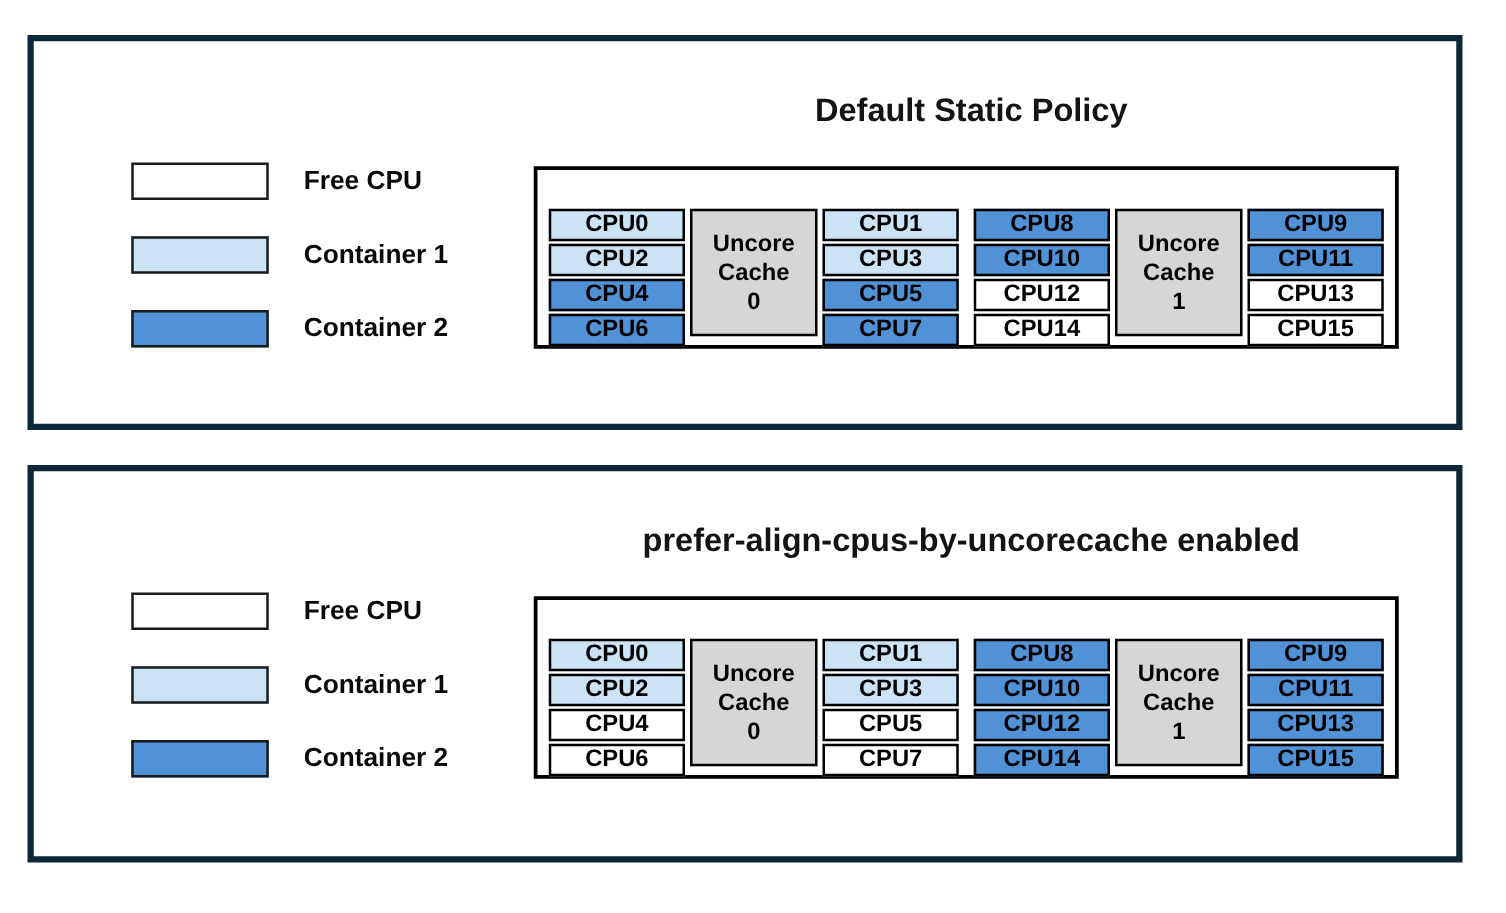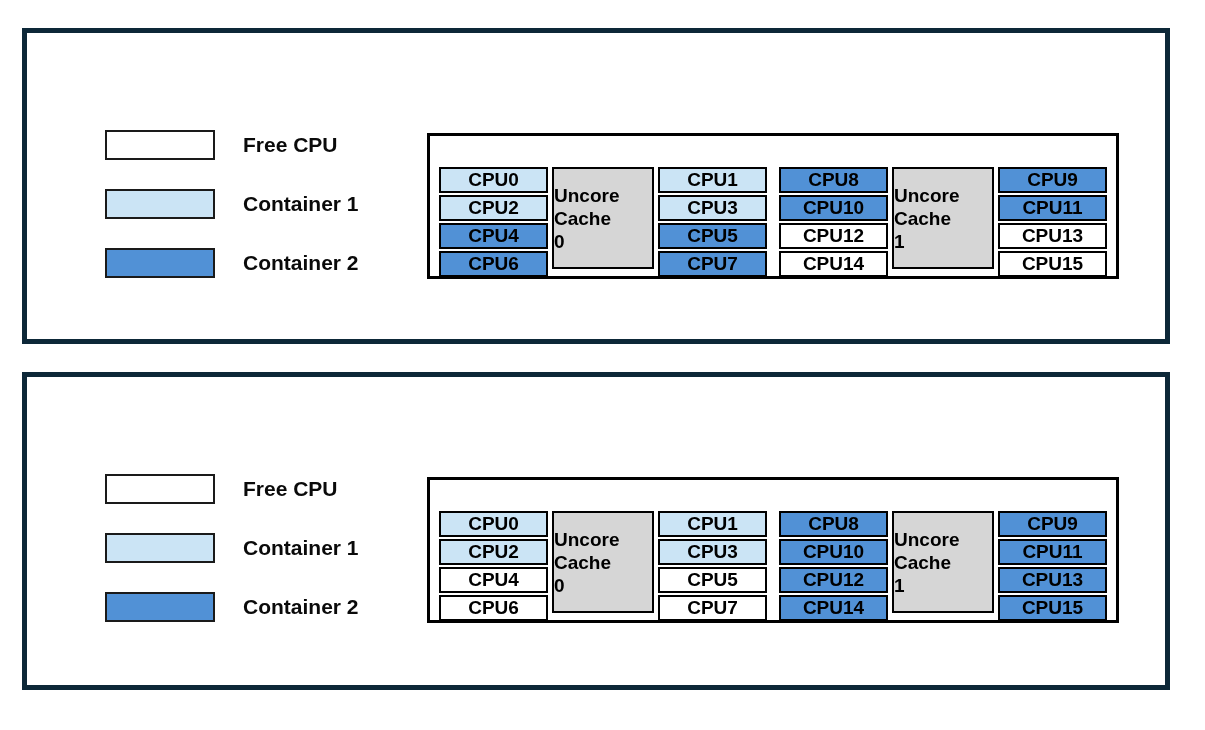--- a/index.html
+++ b/index.html
@@ -40,31 +40,32 @@
   .uncore-group { flex: 1; display: flex; column-gap: 4px; margin-top: 24px; }
   .cpu-col { flex: 1; display: flex; flex-direction: column; row-gap: 2px; }
   .cpu-cell {
     flex: 1; border: 2px solid var(--cell-border, #000);
     display: flex; align-items: center; justify-content: center;
     font-size: 19px; font-weight: 700; color: #000; background: #fff;
   }
   .cache-block {
     width: 102px; border: 2px solid var(--cell-border, #000);
     background: var(--cache-fill, #d6d6d6);
-    display: flex; flex-direction: column; justify-content: center;
+    display: flex; flex-direction: column; align-items: center; justify-content: center;
     font-size: 19px; font-weight: 700; line-height: 23px; color: #000;
   }
   [data-state="free"]       { background: var(--free, #ffffff); }
   [data-state="container1"] { background: var(--container1, #cbe4f5); }
   [data-state="container2"] { background: var(--container2, #5191d6); }
 </style>
 </head>
 <body>
 
 <section class="panel panel-top">
+  <h2 class="panel-title">Default Static Policy</h2>
 
   <div class="legend">
     <div class="legend-row">
       <span class="legend-swatch" data-state="free"></span>
       <span class="legend-label">Free CPU</span>
     </div>
     <div class="legend-row">
       <span class="legend-swatch" data-state="container1"></span>
       <span class="legend-label">Container 1</span>
     </div>
@@ -110,20 +111,21 @@
         <div class="cpu-cell" data-state="container2">CPU9</div>
         <div class="cpu-cell" data-state="container2">CPU11</div>
         <div class="cpu-cell" data-state="free">CPU13</div>
         <div class="cpu-cell" data-state="free">CPU15</div>
       </div>
     </div>
   </div>
 </section>
 
 <section class="panel panel-bottom">
+  <h2 class="panel-title">prefer-align-cpus-by-uncorecache enabled</h2>
 
   <div class="legend">
     <div class="legend-row">
       <span class="legend-swatch" data-state="free"></span>
       <span class="legend-label">Free CPU</span>
     </div>
     <div class="legend-row">
       <span class="legend-swatch" data-state="container1"></span>
       <span class="legend-label">Container 1</span>
     </div>

